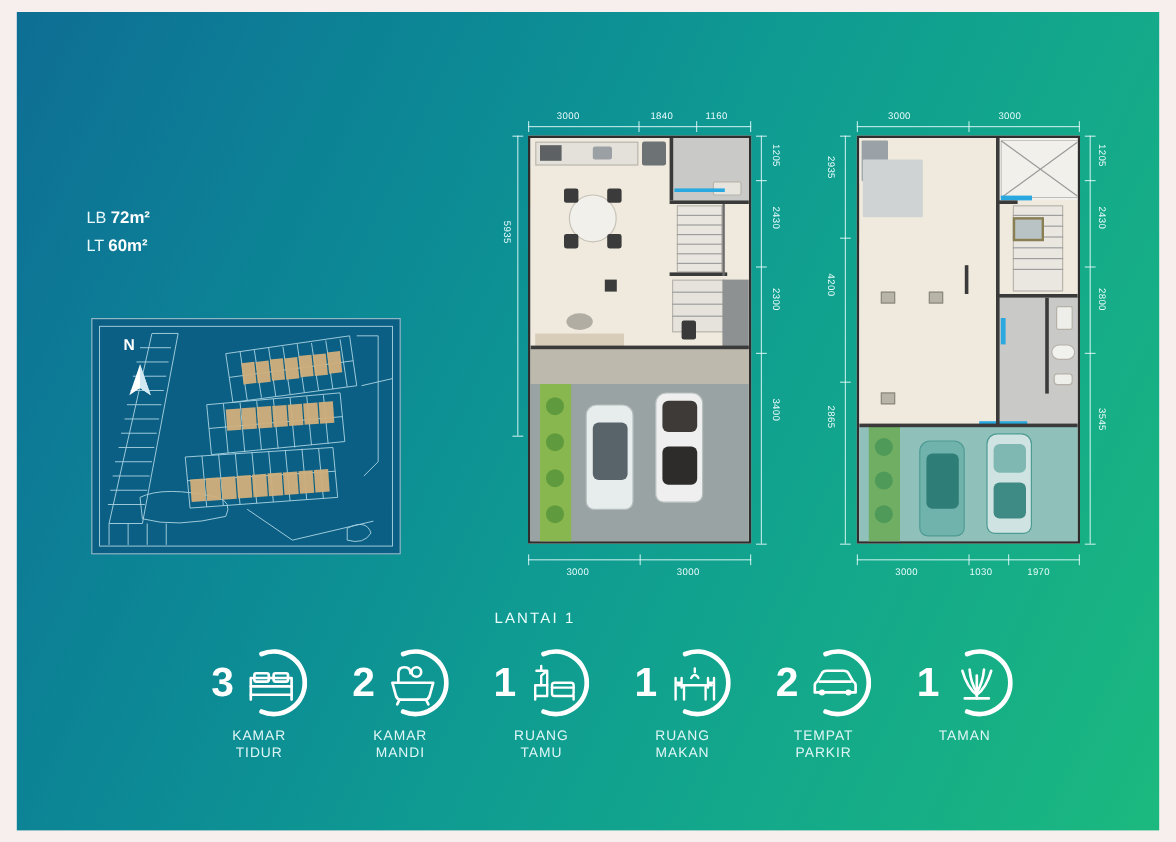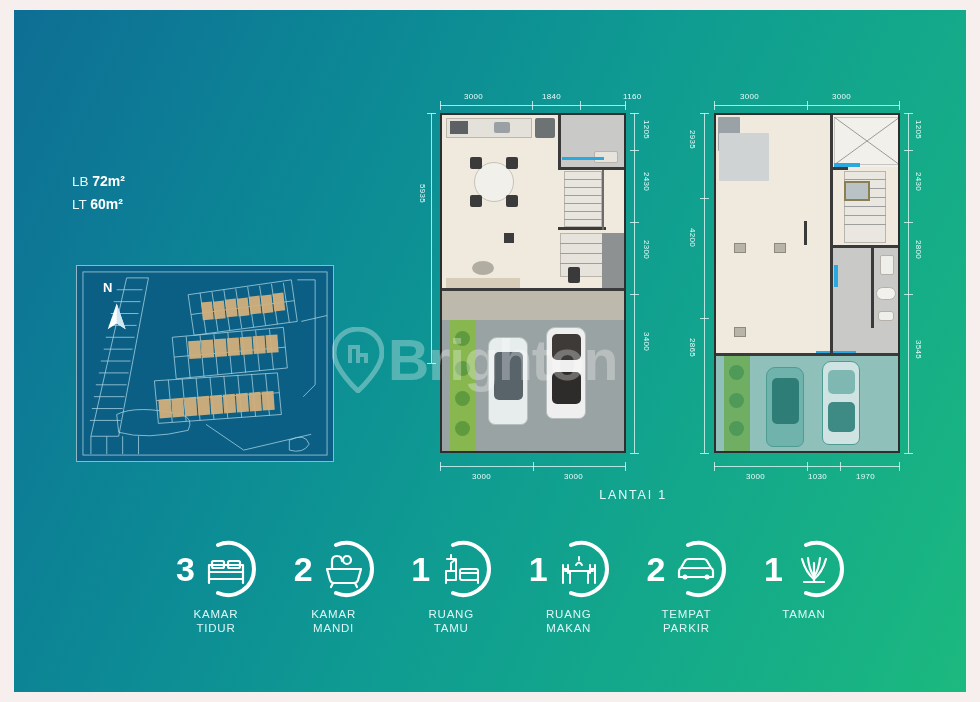--- a/index.html
+++ b/index.html
@@ -84,22 +84,22 @@
     font-size: 8px; color: #e8fbfb;
     letter-spacing: .3px; white-space: nowrap;
   }
   .dim-v { writing-mode: vertical-rl; }
   
   .dline { position: absolute; background: rgba(233,252,252,.75); }
   .dline-h { height: 1px; }
   .dline-v { width: 1px; }
 
   .floor-caption {
-    position: absolute; width: 100%; top: 400px;
-    text-align: right; font-size: 12.5px; color: #eafcfc;
+    position: absolute; width: 100%; top: 420px;
+    text-align: left; font-size: 12.5px; color: #eafcfc;
     letter-spacing: 1.8px;
   }
 
   
   .rm { position: absolute; }
   .wall { position: absolute; background: #3a3a3a; }
   .wallL { position: absolute; background: #6c6c6c; }
   .win { position: absolute; background: #2aa8e0; }
   .tile-grey { background: #c9c9c7; }
   .tile-dark { background: #8e9192; }
@@ -282,21 +282,21 @@
         <path d="M40 38 L40 58 L49 64 Z" fill="#cfe8f2"></path>
       </g>
     </svg>
     <div id="north-label">N</div>
   </div>
 
   <div id="floor1-block" class="floor-block">
 
     <div class="dim" style="left:52px; top:4px;">3000</div>
     <div class="dim" style="left:130px; top:4px;">1840</div>
-    <div class="dim" style="left:176px; top:4px;margin-left:35px;">1160</div>
+    <div class="dim" style="left:176px; top:4px;">1160</div>
 
     <div class="dline dline-h" style="left:28px; top:17px; width:186px;"></div>
     <div class="dline dline-v" style="left:28px;  top:13px; height:9px;"></div>
     <div class="dline dline-v" style="left:120px; top:13px; height:9px;"></div>
     <div class="dline dline-v" style="left:168px; top:13px; height:9px;"></div>
     <div class="dline dline-v" style="left:213px; top:13px; height:9px;"></div>
 
     <div class="dim dim-v" style="left:6px; top:96px;">5935</div>
     <div class="dline dline-v" style="left:19px; top:25px; height:250px;"></div>
     <div class="dline dline-h" style="left:15px; top:25px; width:9px;"></div>
@@ -486,27 +486,20 @@
         <div class="car-win" style="left:5px; top:8px; width:27px; height:24px; background:#7fb8b3;"></div>
         <div class="car-win" style="left:5px; top:40px; width:27px; height:30px; background:#3e8a84;"></div>
       </div>
       <div class="bush" style="left:13px; top:250px; width:15px; height:15px; background:#4f9a58;"></div>
       <div class="bush" style="left:13px; top:278px; width:15px; height:15px; background:#4f9a58;"></div>
       <div class="bush" style="left:13px; top:306px; width:15px; height:15px; background:#4f9a58;"></div>
     </div>
 
   </div>
 
-  <div id="watermark">
-    <svg class="wm-pin" width="52" height="66" viewBox="0 0 52 66">
-      <path d="M26 2 C12 2 2 12 2 26 C2 42 26 64 26 64 C26 64 50 42 50 26 C50 12 40 2 26 2 Z" fill="none" stroke="#ffffff" stroke-width="5"></path>
-      <path d="M18 36 L18 20 L26 20 L26 36 M26 28 L34 28 L34 36" fill="none" stroke="#ffffff" stroke-width="4"></path>
-    </svg>
-    <span class="wm-text">Brighton</span>
-  </div>
 
   <div id="features">
 
     <div class="feature">
       <div class="feature-top">
         <span class="feature-num">3</span>
         <span class="ring-wrap">
           <svg width="60" height="60" viewBox="0 0 60 60">
             <path d="M22 6 A26 26 0 1 1 22 54" fill="none" stroke="#ffffff" stroke-width="4" stroke-linecap="round"></path>
           </svg>

